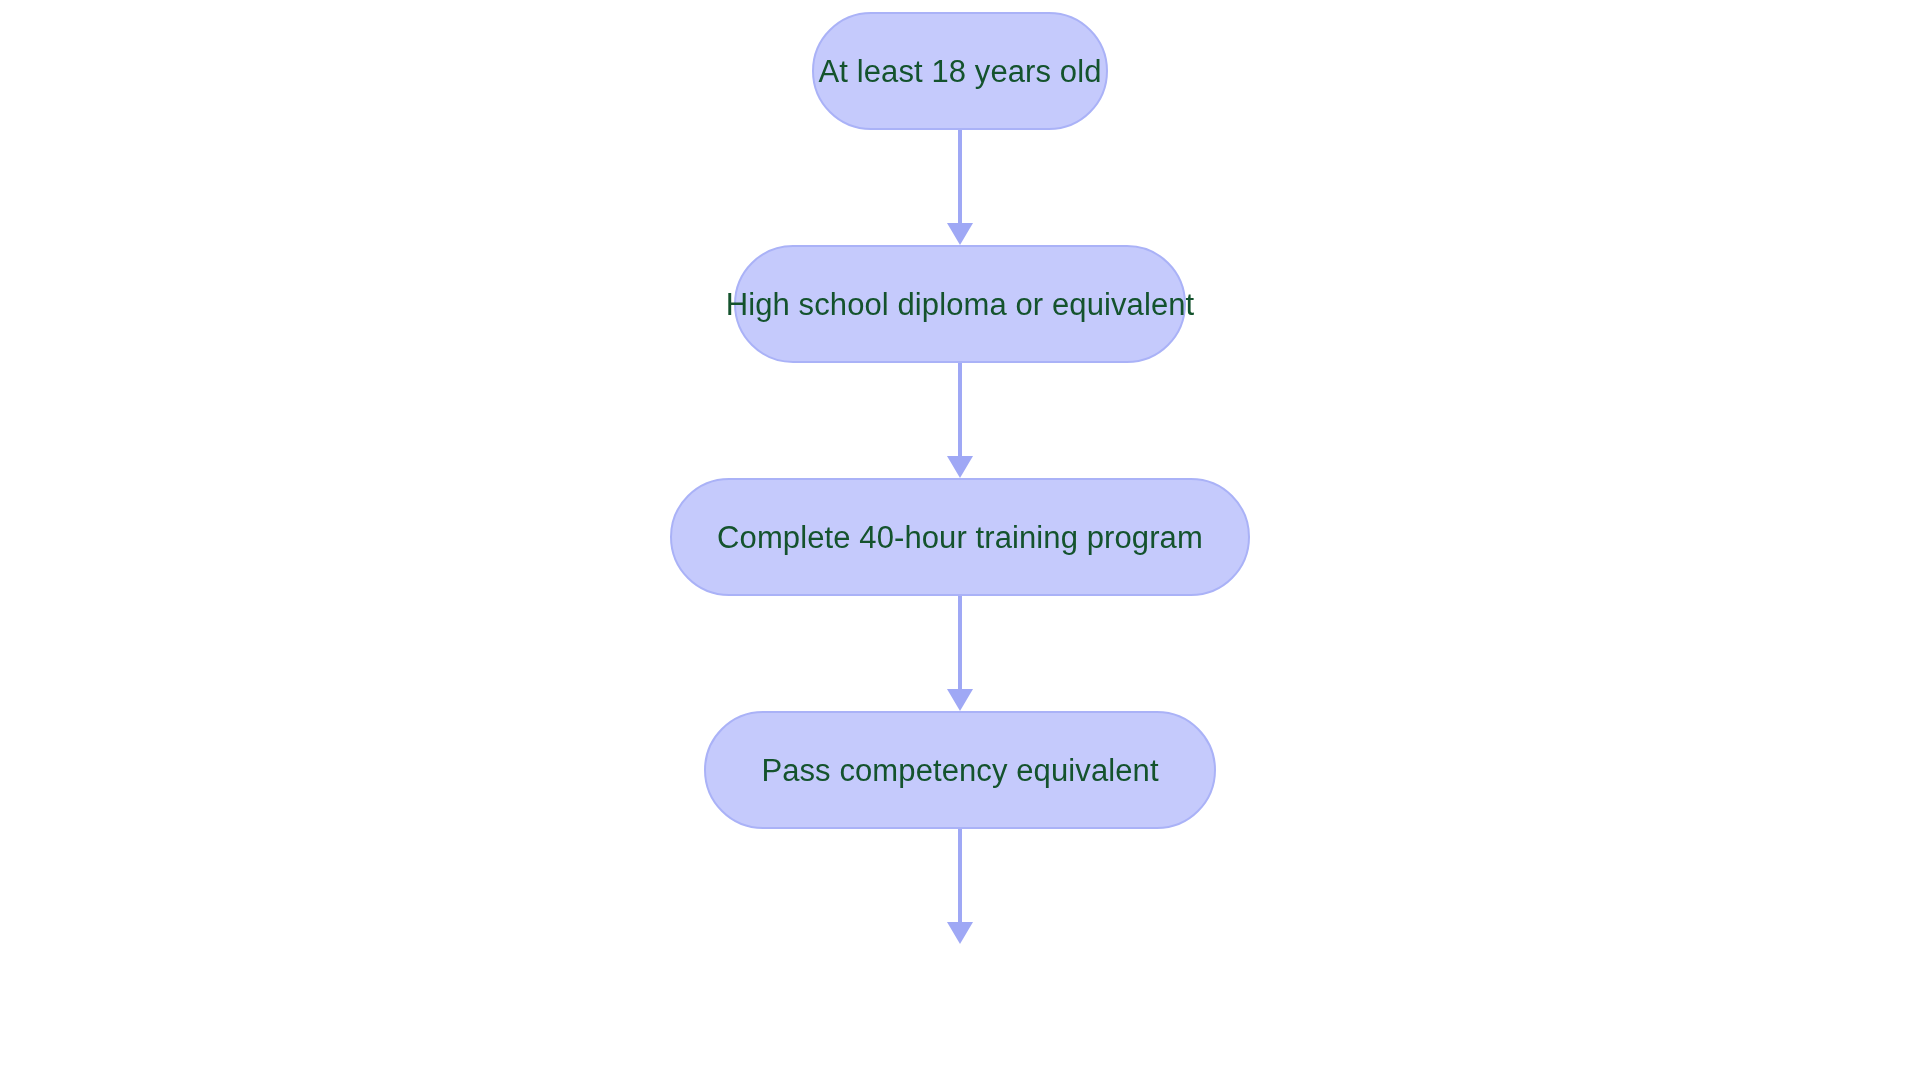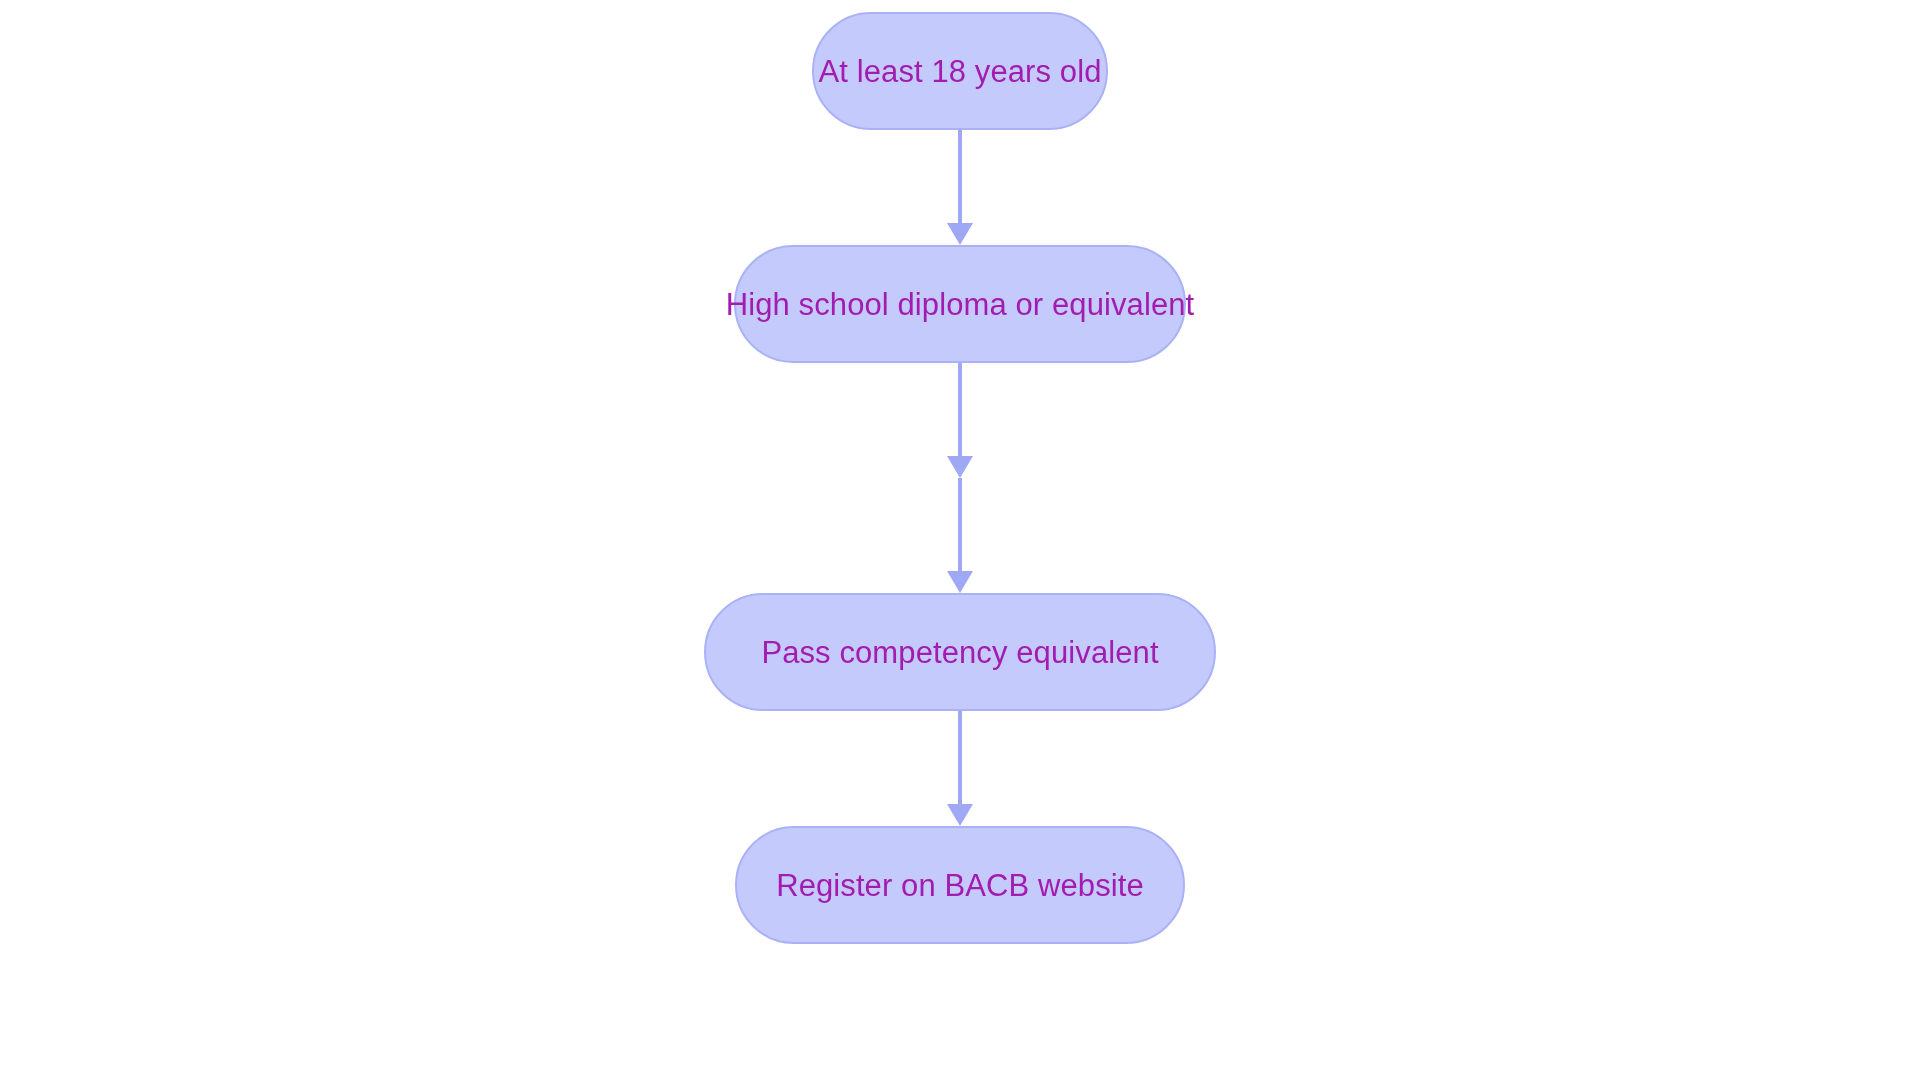--- a/index.html
+++ b/index.html
@@ -37,21 +37,21 @@
     border-radius: 60px;
     color: #2d2ecc;
     font-size: 31px;
     font-weight: 400;
     letter-spacing: 0.1px;
     white-space: nowrap;
     padding: 0 44px;
   }
 
   .node-label {
-    color: #a21caf;
+    color: #14532d;
     line-height: 1;
   }
 
   .flow-connector {
     width: 30px;
     height: 115px;
     position: relative;
     display: flex;
     flex-direction: column;
     align-items: center;
@@ -96,32 +96,32 @@
 
   <div class="flow-node node-w2">
     <span class="node-label">High school diploma or equivalent</span>
   </div>
 
   <div class="flow-connector">
     <div class="connector-line"></div>
     <div class="connector-arrowhead"></div>
   </div>
 
+  <div class="flow-node node-w3">
+    <span class="node-label">Complete 40-hour training program</span>
+  </div>
 
   <div class="flow-connector">
     <div class="connector-line"></div>
     <div class="connector-arrowhead"></div>
   </div>
 
   <div class="flow-node node-w4">
     <span class="node-label">Pass competency equivalent</span>
   </div>
 
   <div class="flow-connector">
     <div class="connector-line"></div>
     <div class="connector-arrowhead"></div>
   </div>
 
-  <div class="flow-node node-w5">
-    <span class="node-label">Register on BACB website</span>
-  </div>
 
 </div>
 
 </body></html>

